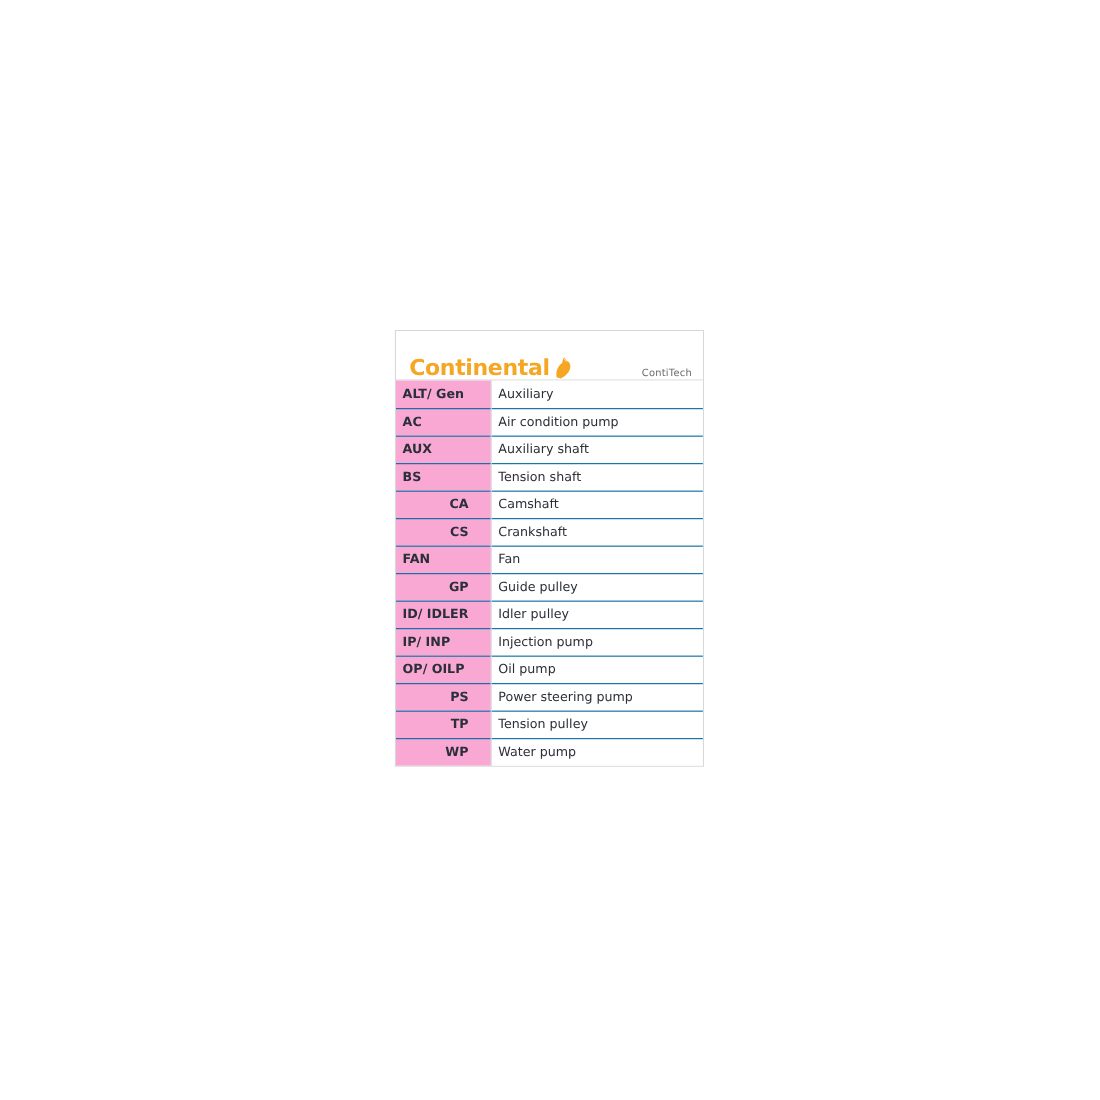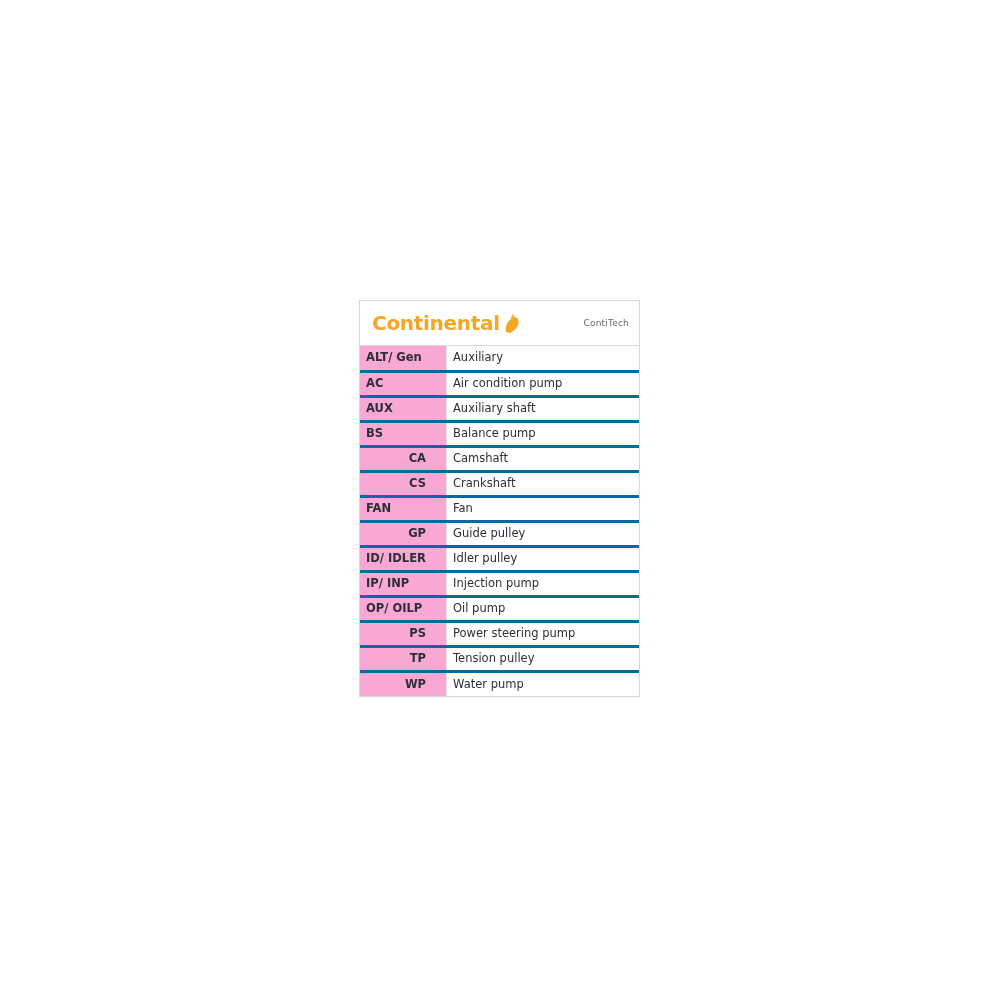--- a/index.html
+++ b/index.html
@@ -24,21 +24,21 @@
     left: 359px;
     top: 300px;
     width: 281px;
     background: #ffffff;
     border: 1px solid #d8d8d8;
     box-sizing: border-box;
   }
 
   .brand-header {
     display: flex;
-    align-items: center;
+    align-items: flex-end;
     justify-content: space-between;
     height: 45px;
     padding: 0 10px 0 12px;
     background: #ffffff;
     border-bottom: 1px solid #d8d8d8;
     box-sizing: border-box;
     gap: 17px;
   }
 
   .brand-wordmark {
@@ -75,21 +75,21 @@
     width: 100%;
     border-collapse: collapse;
     table-layout: fixed;
   }
 
   table.legend-table tr {
     height: 25px;
   }
 
   table.legend-table td {
-    border-top: 3px solid #0369a1;
+    border-top: 1px solid #0369a1;
     font-size: 11.5px;
     color: #2b2f38;
     padding: 0 6px;
     vertical-align: middle;
     line-height: 1.1;
     font-family: "DejaVu Sans", sans-serif;
   }
 
   table.legend-table tr:first-child td {
     border-top: none;
@@ -143,21 +143,21 @@
         <tr>
           <td class="abbr-cell">AC</td>
           <td class="desc-cell">Air condition pump</td>
         </tr>
         <tr>
           <td class="abbr-cell">AUX</td>
           <td class="desc-cell">Auxiliary shaft</td>
         </tr>
         <tr>
           <td class="abbr-cell">BS</td>
-          <td class="desc-cell">Balance pump</td>
+          <td class="desc-cell">Tension shaft</td>
         </tr>
         <tr>
           <td class="abbr-cell right">CA</td>
           <td class="desc-cell">Camshaft</td>
         </tr>
         <tr>
           <td class="abbr-cell right">CS</td>
           <td class="desc-cell">Crankshaft</td>
         </tr>
         <tr>

